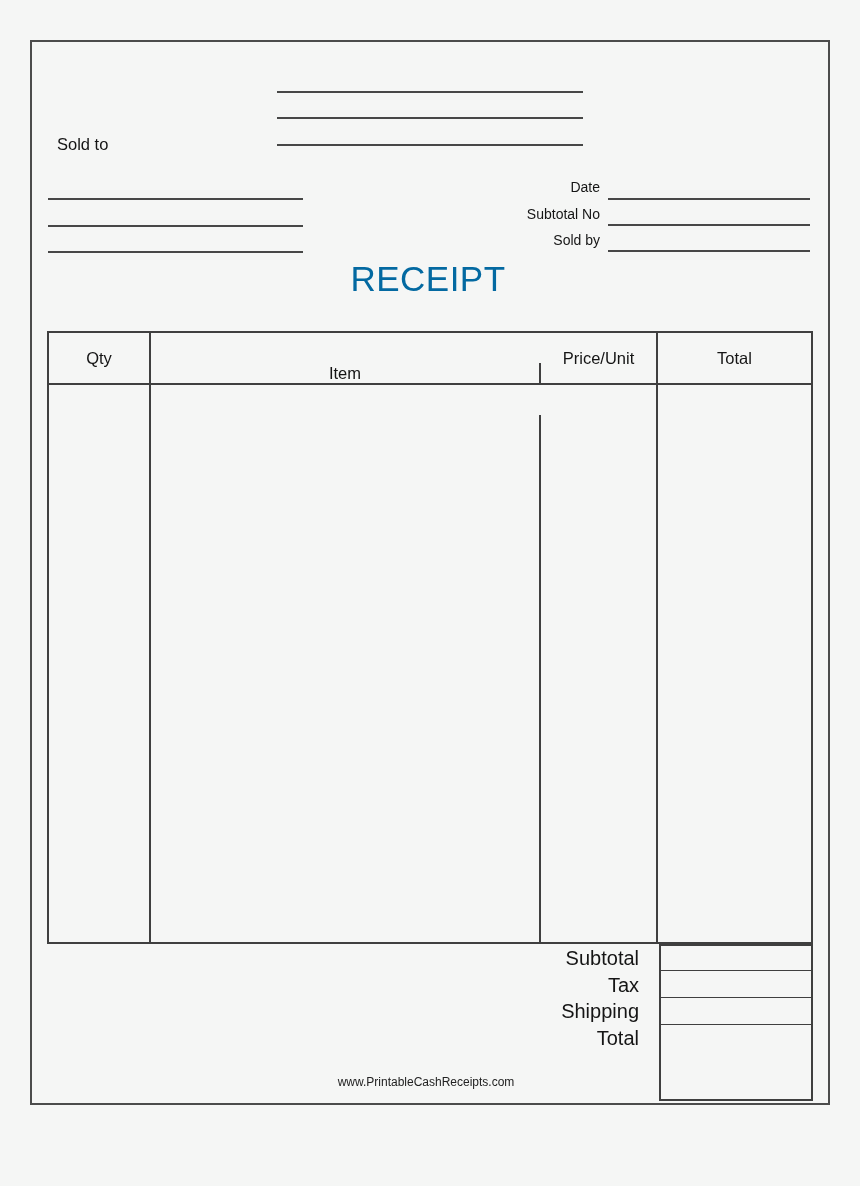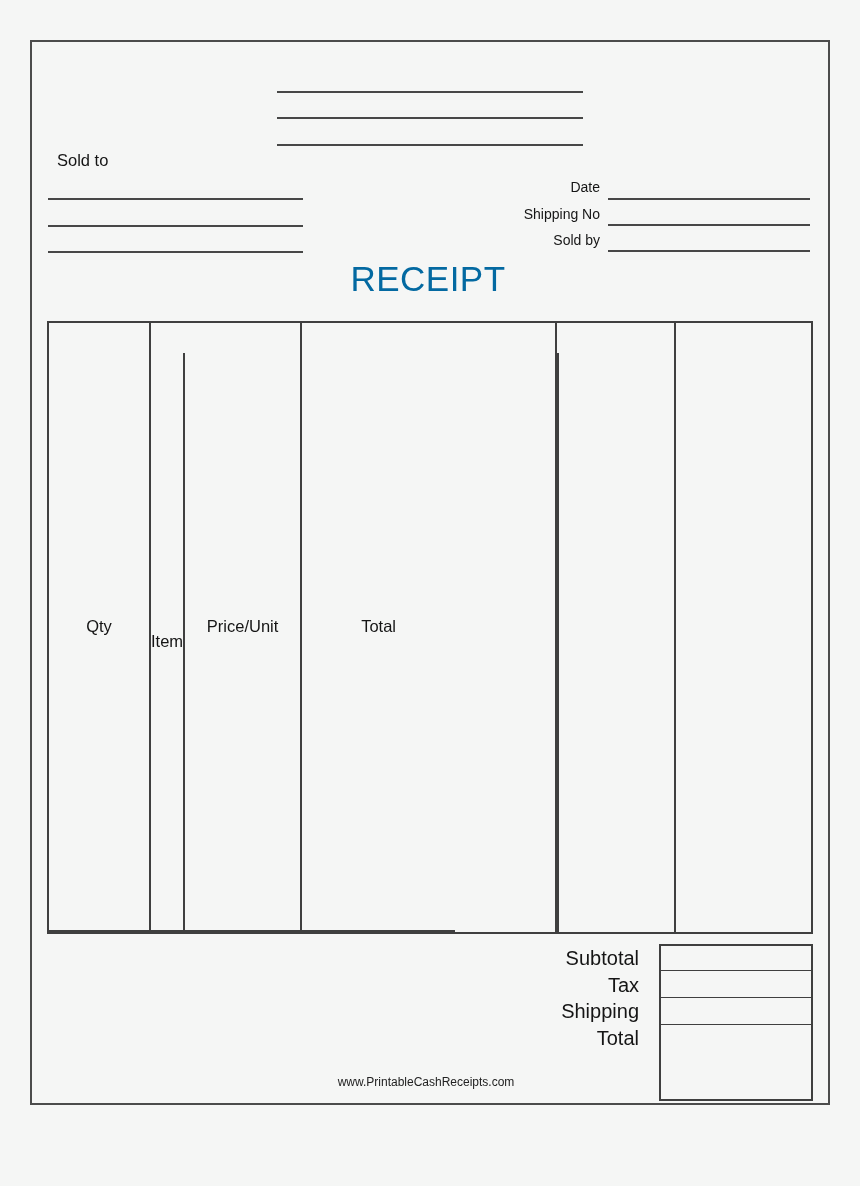--- a/index.html
+++ b/index.html
@@ -3,21 +3,21 @@
 <meta charset="utf-8">
 <style>
   html,body{margin:0;padding:0;}
   body{background:#f5f6f5;font-family:"Liberation Sans","DejaVu Sans",sans-serif;color:#151515;}
   .page{position:relative;width:860px;height:1186px;background:#f5f6f5;overflow:hidden;}
   .sheet{position:absolute;left:30px;top:40px;width:800px;height:1065px;border:2px solid #4c4c4c;box-sizing:border-box;}
   .rule{position:absolute;height:2px;background:#474747;}
   .lbl{position:absolute;white-space:nowrap;}
   .rt{text-align:right;}
   .title{position:absolute;left:0;top:259px;width:856px;text-align:center;font-size:35px;letter-spacing:0.5px;color:#0369a1;}
-  .items-table{position:absolute;left:47px;top:321px;width:766px;height:613px;border:2px solid #3f3f3f;box-sizing:border-box;display:flex;}
+  .items-table{position:absolute;left:47px;top:331px;width:766px;height:613px;border:2px solid #3f3f3f;box-sizing:border-box;display:flex;flex-direction:column;}
   .thead{display:flex;flex:0 0 50px;border-bottom:2px solid #3f3f3f;}
   .tbody{display:flex;flex:1;}
   .cell{box-sizing:border-box;}
   .col-qty{width:102px;}
   .col-item{flex:1;margin-top:30px;}
   .col-price{width:117px;}
   .col-total{width:153px;}
   .bdr{border-right:2px solid #3f3f3f;}
   .th{display:flex;align-items:center;justify-content:center;font-size:16.5px;}
   .totals-boxes{position:absolute;left:659px;top:944px;width:154px;box-sizing:border-box;border:2px solid #3f3f3f;}
@@ -35,29 +35,29 @@
 <body>
 
 <div class="page">
 
   <div class="sheet"></div>
 
   <div class="rule" style="left:277px;top:91px;width:306px;"></div>
   <div class="rule" style="left:277px;top:117px;width:306px;"></div>
   <div class="rule" style="left:277px;top:144px;width:306px;"></div>
 
-  <div class="lbl f16" style="left:57px;top:151px;">Sold to</div>
+  <div class="lbl f16" style="left:57px;top:135px;">Sold to</div>
   <div class="rule" style="left:48px;top:198px;width:255px;"></div>
   <div class="rule" style="left:48px;top:225px;width:255px;"></div>
   <div class="rule" style="left:48px;top:251px;width:255px;"></div>
 
   <div class="lbl rt f17" style="left:420px;top:177px;width:180px;">Date</div>
   <div class="rule" style="left:608px;top:198px;width:202px;"></div>
 
-  <div class="lbl rt f17" style="left:420px;top:204px;width:180px;">Shipping No</div>
+  <div class="lbl rt f17" style="left:420px;top:204px;width:180px;">Subtotal No</div>
   <div class="rule" style="left:608px;top:224px;width:202px;"></div>
 
   <div class="lbl rt f17" style="left:420px;top:230px;width:180px;">Sold by</div>
   <div class="rule" style="left:608px;top:250px;width:202px;"></div>
 
   <div class="title">RECEIPT</div>
 
   <div class="items-table">
     <div class="thead">
       <div class="cell th col-qty bdr">Qty</div>

